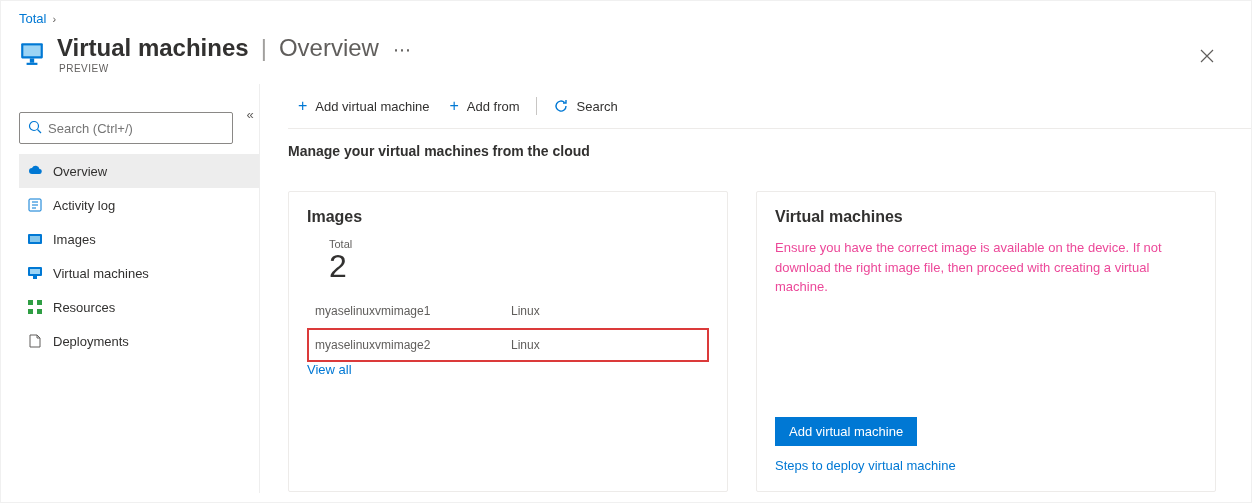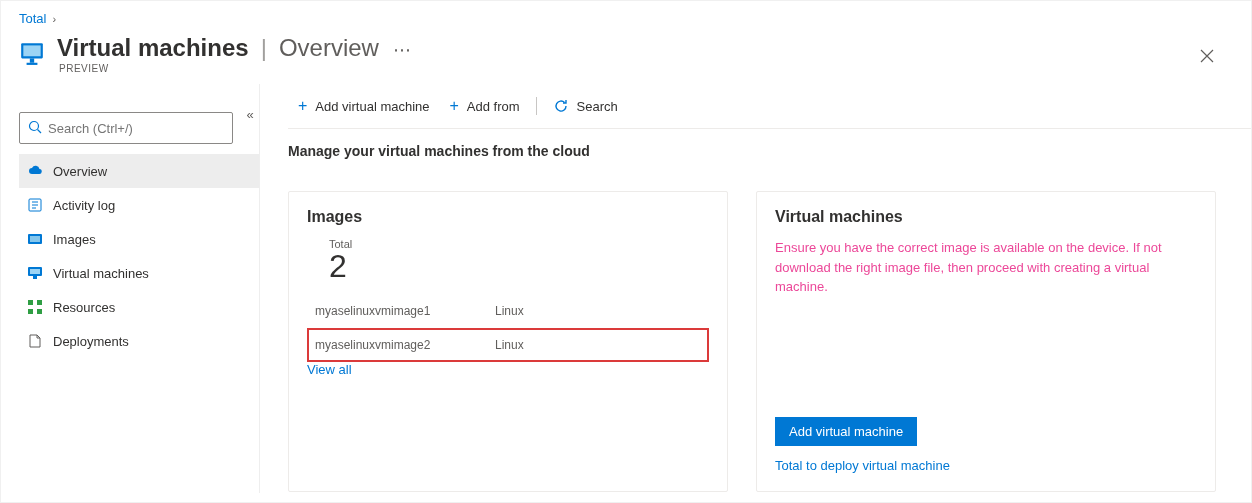--- a/index.html
+++ b/index.html
@@ -125,21 +125,21 @@
   .card-vm{width:460px;}
 
   .total-wrap{display:flex;align-items:flex-start;gap:18px;margin-bottom:12px;}
   .total-bar{width:4px;background:#0aa89e;}
   .total-txt .lbl{font-size:11px;color:#605e5c;}
   .total-txt .num{font-size:32px;font-weight:400;line-height:1;}
 
   .tbl{width:100%;font-size:12px;color:#605e5c;}
   .trow{display:flex;height:34px;align-items:center;padding:0 6px;border:2px solid transparent;}
   .trow.hi{border:2px solid #db3a3a;}
-  .tcell-name{width:180px;}
+  .tcell-name{width:196px;}
   .tcell-os{width:100px;}
   .viewall{font-size:13px;}
 
   .card-vm p{font-size:13px;color:#ec4899;line-height:1.5;margin-bottom:120px;}
   .btn-primary{
     display:inline-block;background:#0078d4;color:#fff;
     padding:7px 14px;font-size:13px;cursor:pointer;border:none;
     margin-bottom:12px;
   }
   .steps-link{font-size:13px;display:block;}
@@ -296,17 +296,17 @@
             <div class="tcell-os">Linux</div>
           </div>
         </div>
         <div class="viewall"><a href="#">View all</a></div>
       </div>
 
       <div class="card card-vm">
         <h3>Virtual machines</h3>
         <p>Ensure you have the correct image is available on the device. If not download the right image file, then proceed with creating a virtual machine.</p>
         <button class="btn-primary">Add virtual machine</button>
-        <a href="#" class="steps-link">Total to deploy virtual machine</a>
+        <a href="#" class="steps-link">Steps to deploy virtual machine</a>
       </div>
     </div>
   </div>
 </div>
 
 </body></html>

